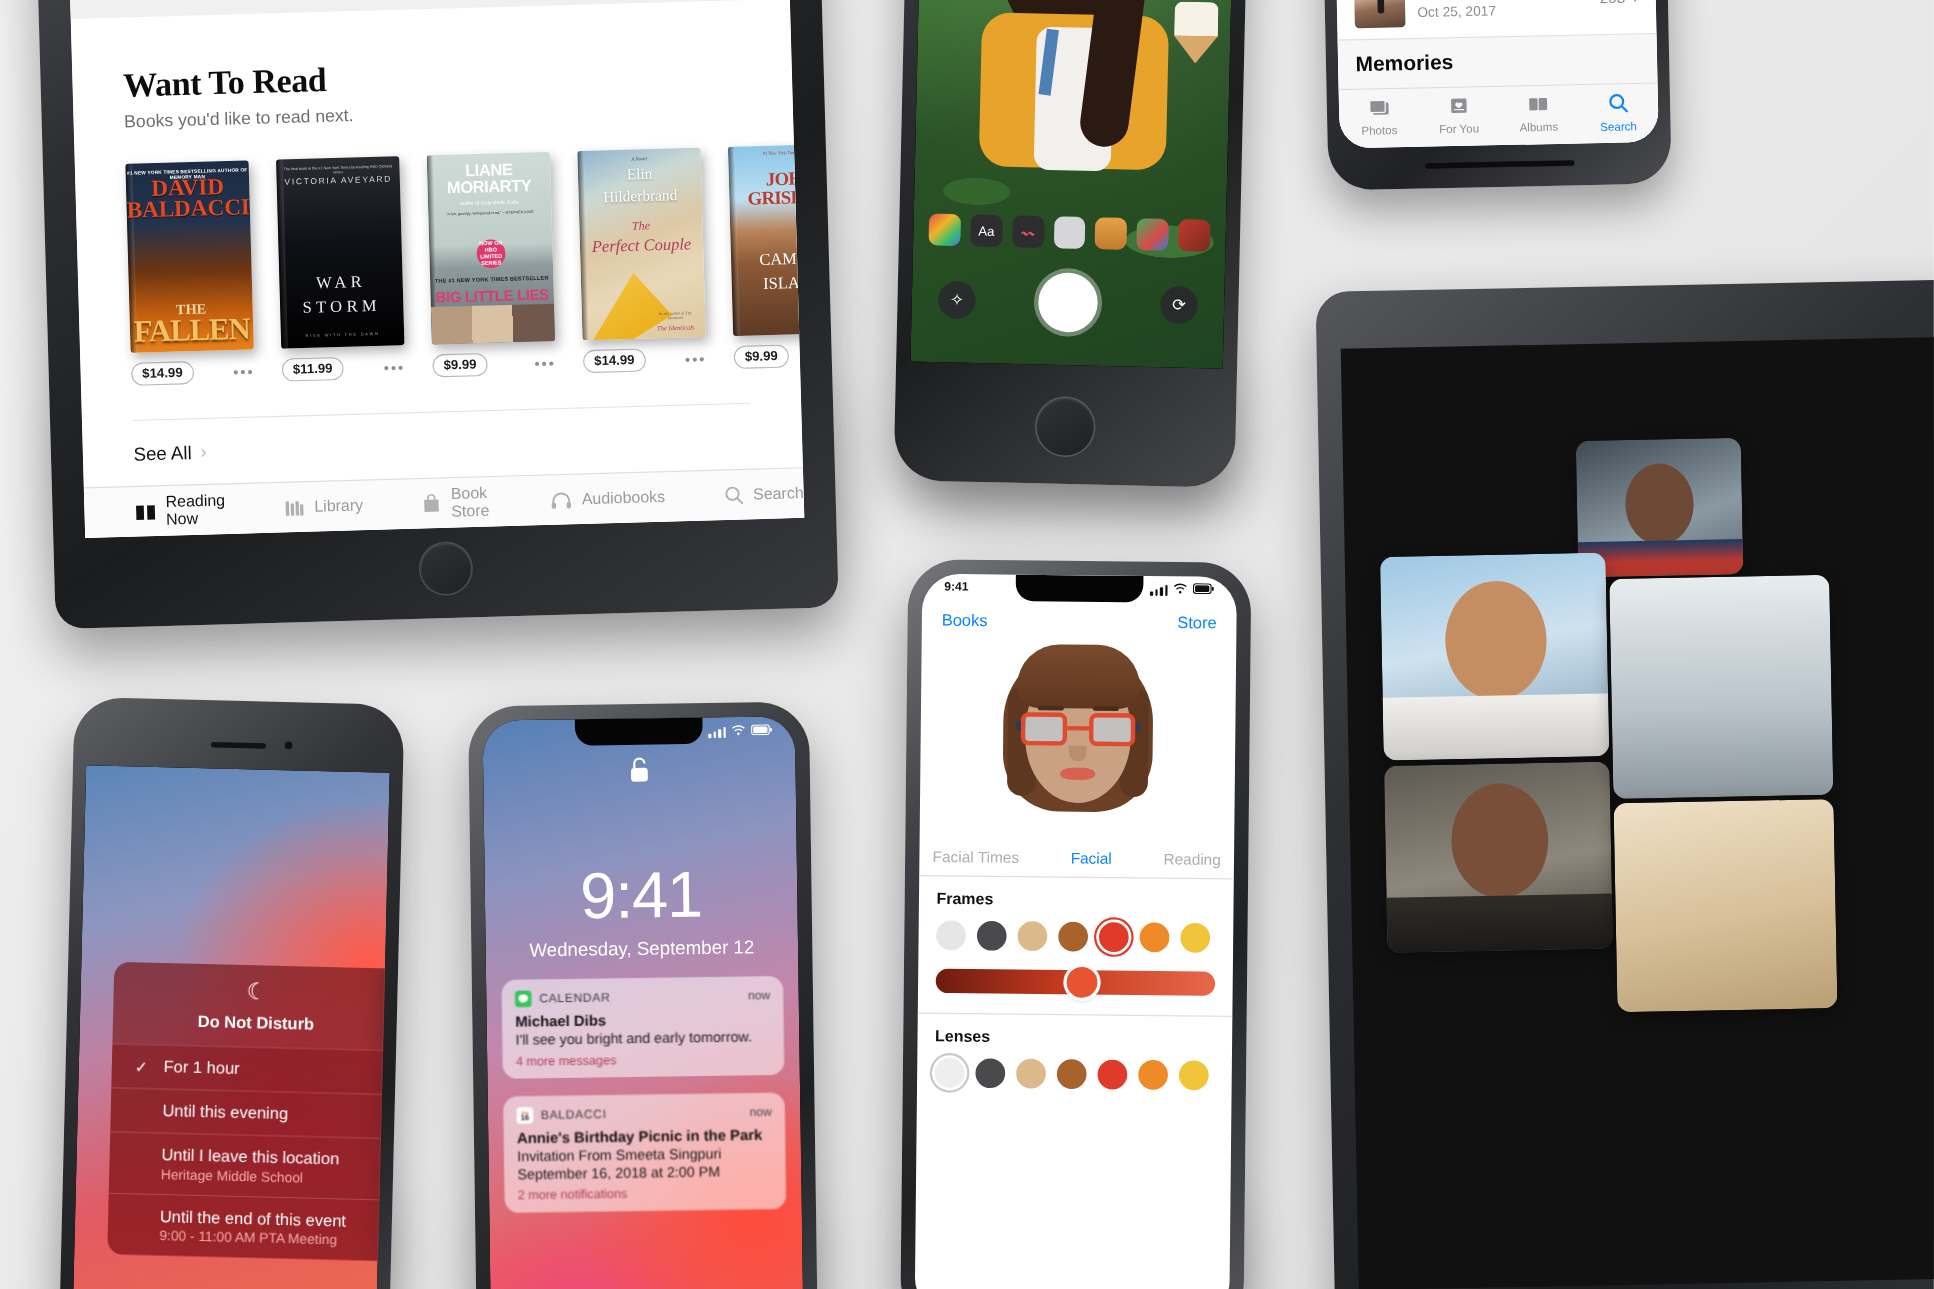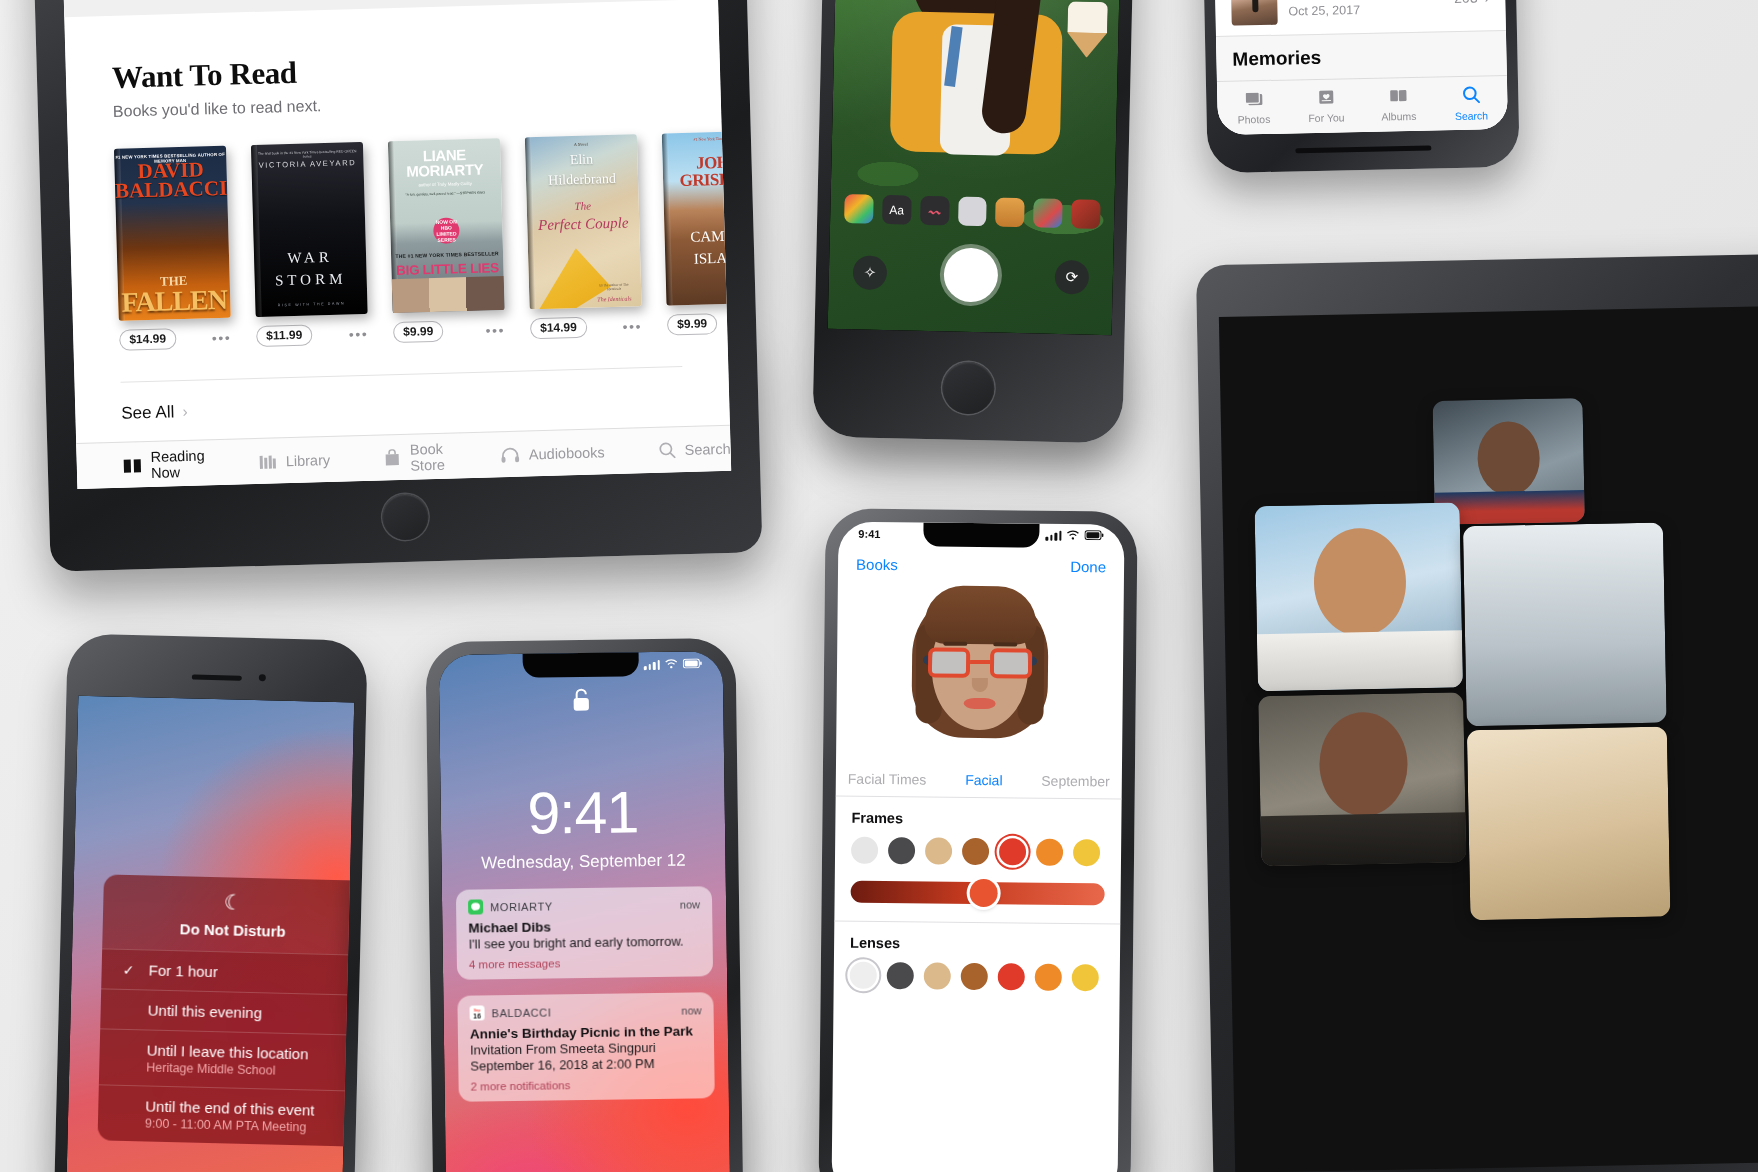--- a/index.html
+++ b/index.html
@@ -714,21 +714,21 @@
       <div class="lockdate">Wednesday, September 12</div>
 
       <div class="notif">
         <div class="hdr">
           <span class="appicon" style="background:#34c759">
             <svg width="11" height="11" viewBox="0 0 11 11">
                 <ellipse cx="5.5" cy="5" rx="4.4" ry="3.7" fill="#fff"></ellipse>
                 <path d="M2.6 8.4l1.8-1.3 1 1.6z" fill="#fff"></path>
               </svg>
           </span>
-          <span class="appname">MORIARTY</span>
+          <span class="appname">CALENDAR</span>
           <span class="when">now</span>
         </div>
         <div class="title">Michael Dibs</div>
         <div class="line">I'll see you bright and early tomorrow.</div>
         <div class="more">4 more messages</div>
       </div>
 
       <div class="notif">
         <div class="hdr">
           <span class="appicon" style="background:#fff; color:#1c1c1e; font-weight:bold; font-size:7px; flex-direction:column; line-height:5px;">
@@ -774,21 +774,21 @@
               <rect x=".6" y=".6" width="16" height="8.8" rx="2.4" fill="none" stroke="#111" stroke-width="1"></rect>
               <rect x="2" y="2" width="13" height="6" rx="1.4" fill="#111"></rect>
               <rect x="17.4" y="3.2" width="1.6" height="3.6" rx=".8" fill="#111"></rect>
             </svg>
         </span>
       </span>
     </div>
 
     <div class="mj-nav">
       <span>Books</span>
-      <span>Done</span>
+      <span>Store</span>
     </div>
 
     <div class="mj-avatar">
       <div class="memoji">
         <div class="hairback"></div>
         <div class="dreadL"></div>
         <div class="dreadR"></div>
         <div class="faceM"></div>
         <div class="hairtop"></div>
         <div class="browL"></div>
@@ -801,21 +801,21 @@
           <div class="lensR"></div>
         </div>
         <div class="nose"></div>
         <div class="mouth"></div>
       </div>
     </div>
 
     <div class="mj-tabs">
       <span class="t">Facial Times</span>
       <span class="t on">Facial</span>
-      <span class="t">September</span>
+      <span class="t">Reading</span>
     </div>
 
     <div class="mj-sec">
       <h3>Frames</h3>
       <div class="swatches">
         <div class="sw" style="background:#e6e6e6"></div>
         <div class="sw" style="background:#4a4a4d"></div>
         <div class="sw" style="background:#dcb98a"></div>
         <div class="sw" style="background:#a8622c"></div>
         <div class="sw sel" style="background:#e03a2a; color:#e03a2a"></div>

